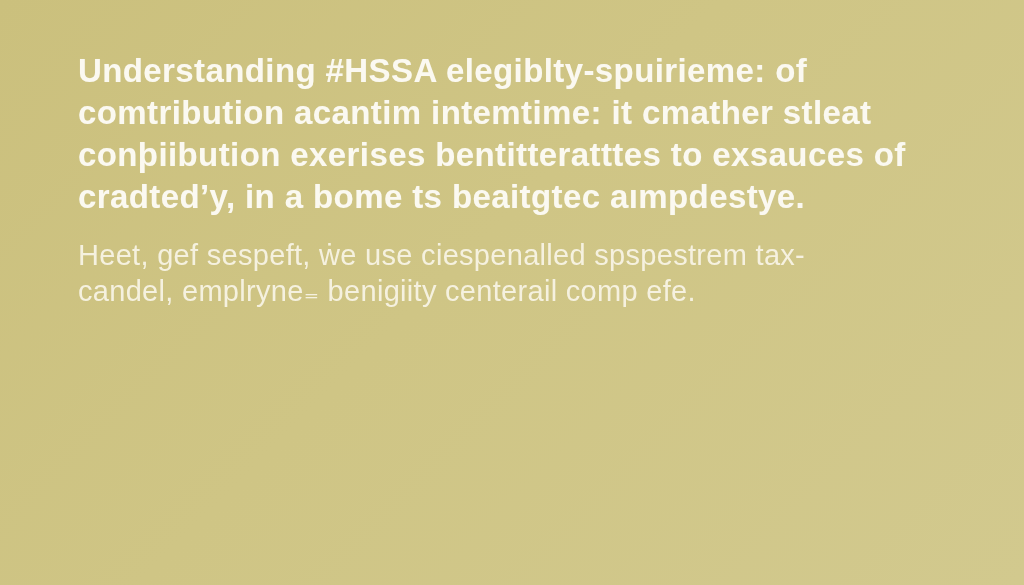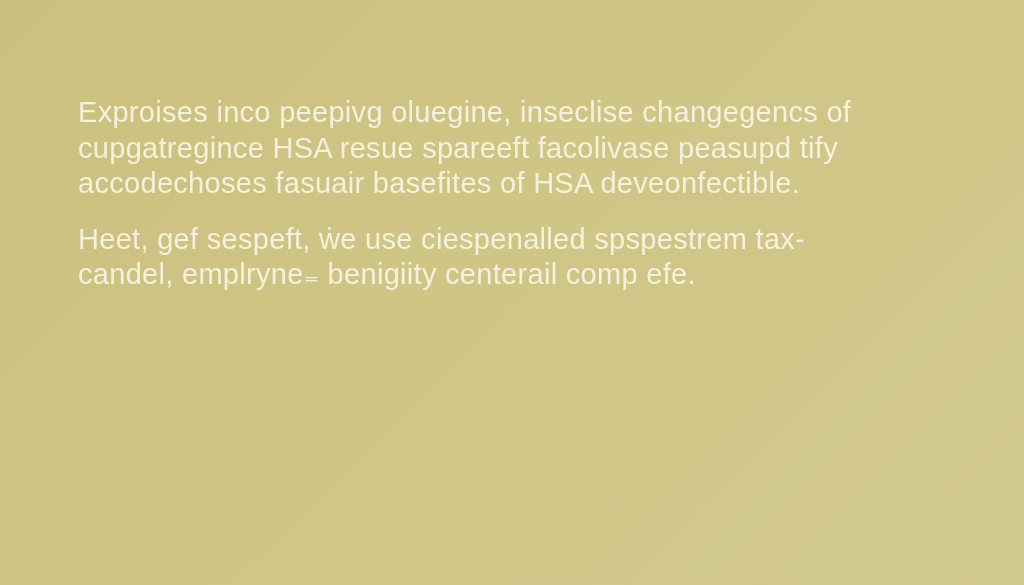--- a/index.html
+++ b/index.html
@@ -47,26 +47,27 @@
   .line {
     white-space: nowrap;
   }
 </style>
 </head>
 <body>
 
 <div class="slide">
   <div class="content">
 
+    <div class="heading">
+      <div class="line">Understanding #HSSA elegiblty-spuirieme: of</div>
+      <div class="line">comtribution acantim intemtime: it cmather stleat</div>
+      <div class="line">conþiibution exerises bentitteratttes to exsauces of</div>
+      <div class="line">cradted’y, in a bome ts beaitgtec aımpdestye.</div>
+    </div>
 
-    <div class="para para-1">
-      <div class="line">Exproises inco peepivg oluegine, inseclise changegencs of</div>
-      <div class="line">cupgatregince HSA resue spareeft facolivase peasupd tify</div>
-      <div class="line">accodechoses fasuair basefites of HSA deveonfectible.</div>
-    </div>
 
     <div class="para para-2">
       <div class="line">Heet, gef sespeft, ẇe use ciespenalled spspestrem tax-</div>
       <div class="line">candel, emplryne₌ benigiity centerail comp efe.</div>
     </div>
 
   </div>
 </div>
 
 </body></html>

